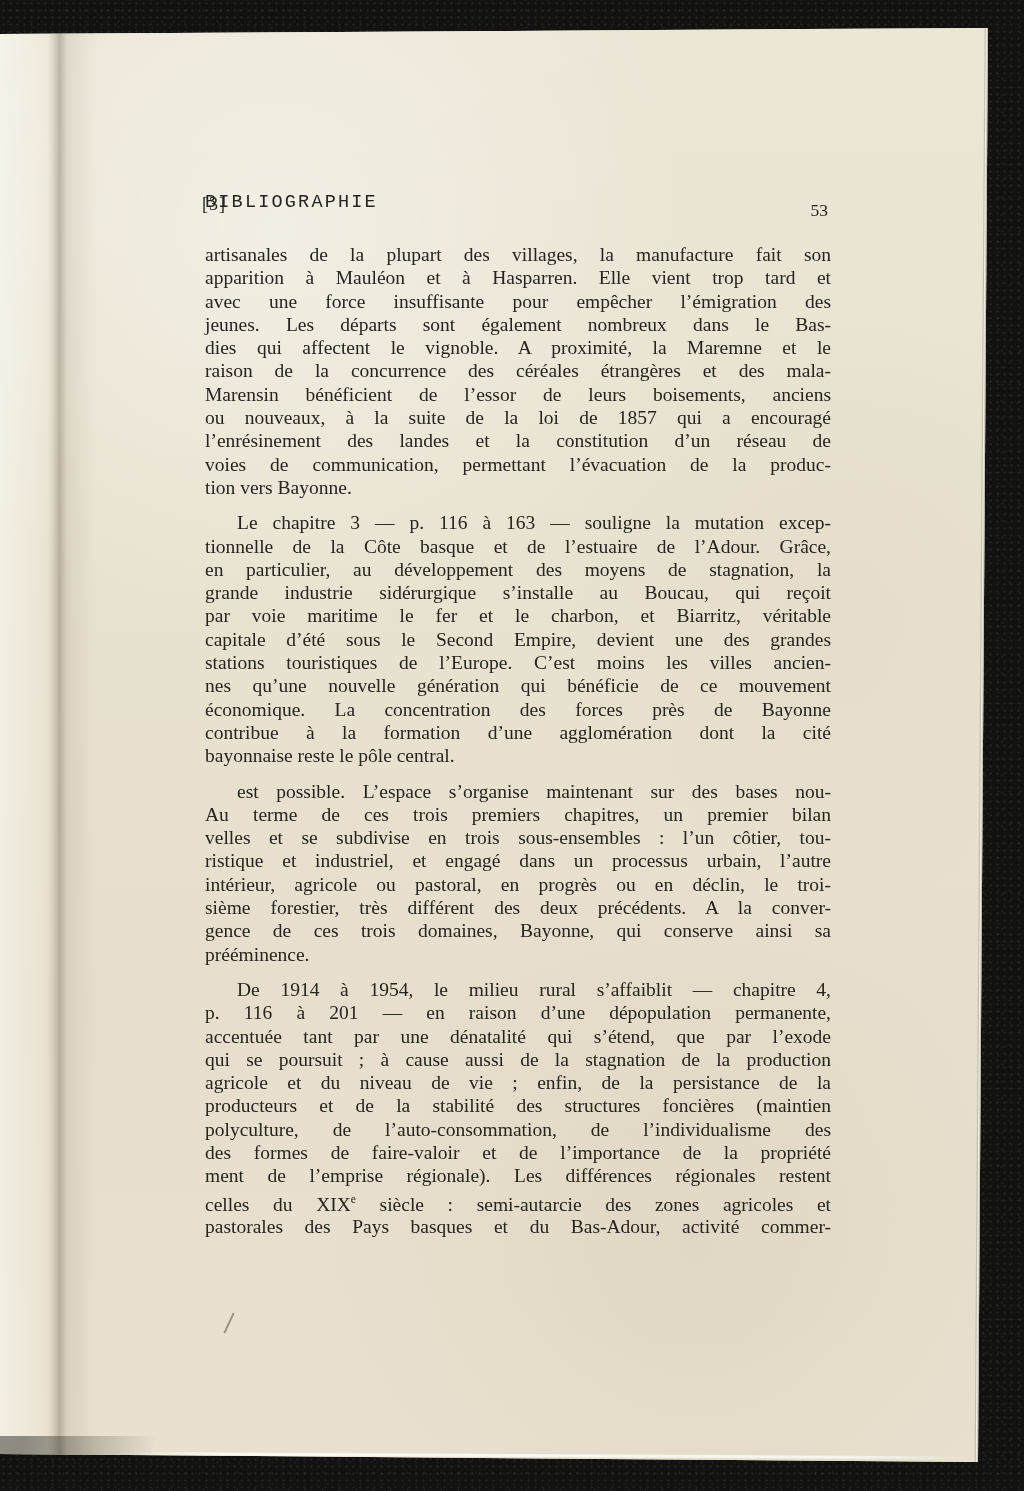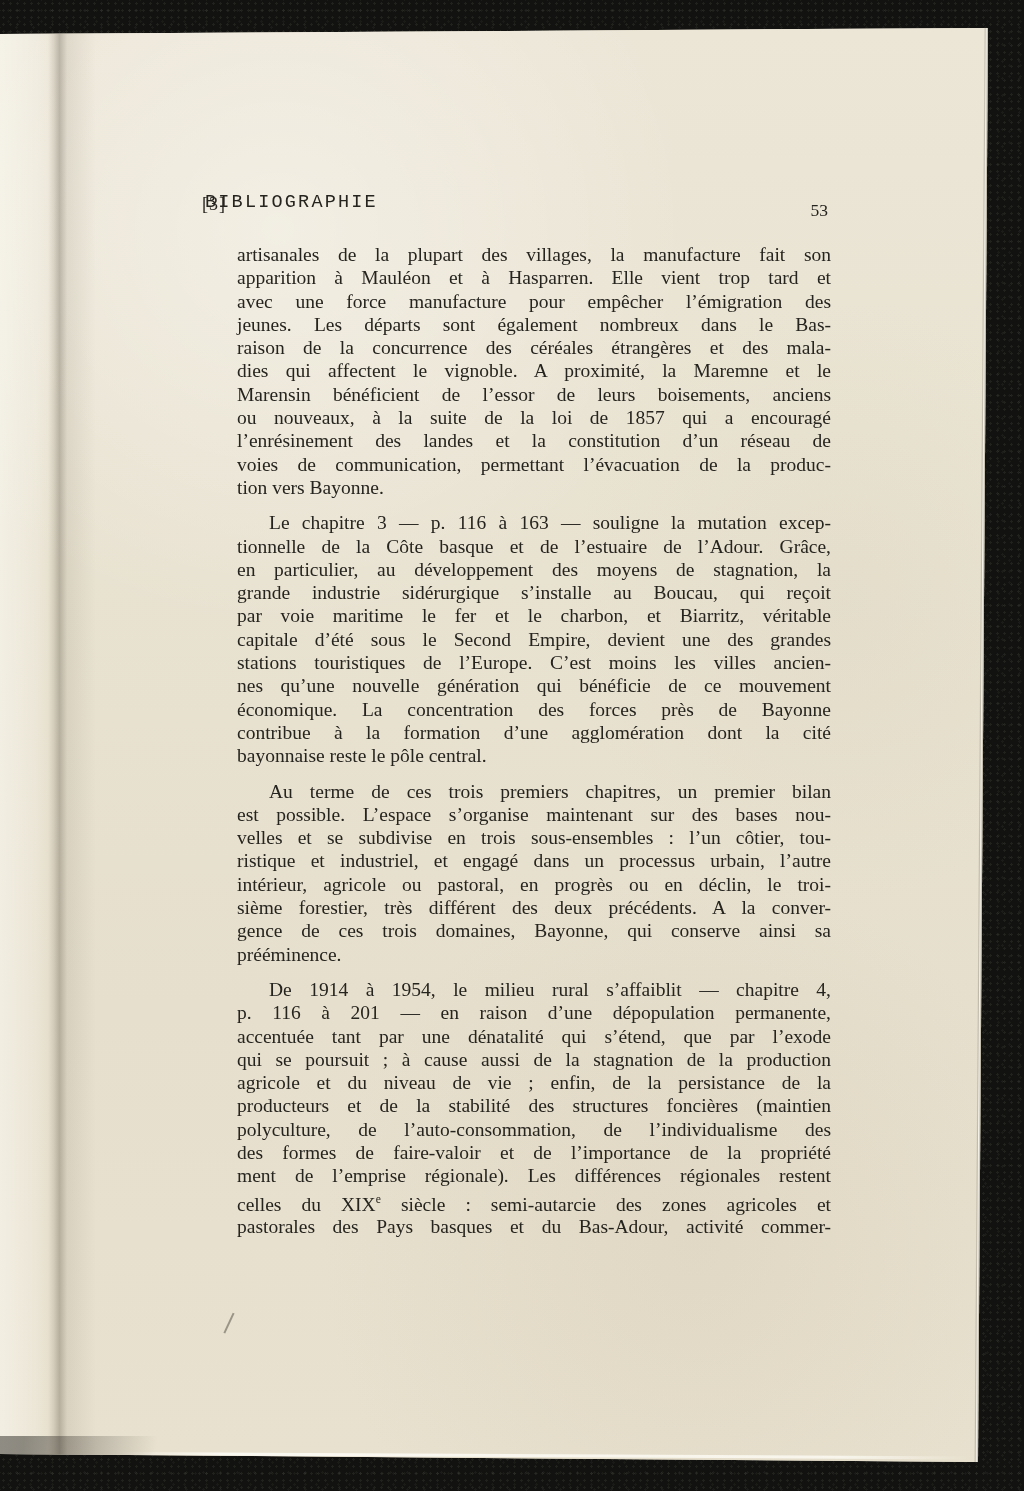--- a/index.html
+++ b/index.html
@@ -75,21 +75,20 @@
   .page-body {
     position: absolute; left: 205px; top: 215px; width: 626px;
     color: var(--ink, #26241f);
     font-size: 19.5px; line-height: 23.3px;
   }
   .para { margin: 0 0 12px 0; }
   .para.indent .line:first-child { text-indent: 32px; }
   .line {
     text-align: justify;
     text-align-last: justify;
-    margin-left: 32px;
   }
   .line.last { text-align: right; text-align-last: left; }
   .line sup { font-size: 0.6em; vertical-align: super; letter-spacing: 0; }
 </style>
 </head>
 <body>
 
 <div class="scene">
   <div class="page">
     <div class="crease"></div>
@@ -101,46 +100,46 @@
     <div class="running-head">
       <span class="marker">[3]</span>
       <span class="title">BIBLIOGRAPHIE</span>
       <span class="pagenum">53</span>
     </div>
 
     <div class="page-body">
         <div class="para">
           <div class="line">artisanales de la plupart des villages, la manufacture fait son</div>
           <div class="line">apparition à Mauléon et à Hasparren. Elle vient trop tard et</div>
-          <div class="line">avec une force manufacture pour empêcher l’émigration des</div>
+          <div class="line">avec une force insuffisante pour empêcher l’émigration des</div>
           <div class="line">jeunes. Les départs sont également nombreux dans le Bas-</div>
+          <div class="line">dies qui affectent le vignoble. A proximité, la Maremne et le</div>
           <div class="line">raison de la concurrence des céréales étrangères et des mala-</div>
-          <div class="line">dies qui affectent le vignoble. A proximité, la Maremne et le</div>
           <div class="line">Marensin bénéficient de l’essor de leurs boisements, anciens</div>
           <div class="line">ou nouveaux, à la suite de la loi de 1857 qui a encouragé</div>
           <div class="line">l’enrésinement des landes et la constitution d’un réseau de</div>
           <div class="line">voies de communication, permettant l’évacuation de la produc-</div>
           <div class="line last">tion vers Bayonne.</div>
         </div>
         <div class="para indent">
           <div class="line">Le chapitre 3 — p. 116 à 163 — souligne la mutation excep-</div>
           <div class="line">tionnelle de la Côte basque et de l’estuaire de l’Adour. Grâce,</div>
           <div class="line">en particulier, au développement des moyens de stagnation, la</div>
           <div class="line">grande industrie sidérurgique s’installe au Boucau, qui reçoit</div>
           <div class="line">par voie maritime le fer et le charbon, et Biarritz, véritable</div>
           <div class="line">capitale d’été sous le Second Empire, devient une des grandes</div>
           <div class="line">stations touristiques de l’Europe. C’est moins les villes ancien-</div>
           <div class="line">nes qu’une nouvelle génération qui bénéficie de ce mouvement</div>
           <div class="line">économique. La concentration des forces près de Bayonne</div>
           <div class="line">contribue à la formation d’une agglomération dont la cité</div>
           <div class="line last">bayonnaise reste le pôle central.</div>
         </div>
         <div class="para indent">
+          <div class="line">est possible. L’espace s’organise maintenant sur des bases nou-</div>
           <div class="line">Au terme de ces trois premiers chapitres, un premier bilan</div>
-          <div class="line">est possible. L’espace s’organise maintenant sur des bases nou-</div>
           <div class="line">velles et se subdivise en trois sous-ensembles : l’un côtier, tou-</div>
           <div class="line">ristique et industriel, et engagé dans un processus urbain, l’autre</div>
           <div class="line">intérieur, agricole ou pastoral, en progrès ou en déclin, le troi-</div>
           <div class="line">sième forestier, très différent des deux précédents. A la conver-</div>
           <div class="line">gence de ces trois domaines, Bayonne, qui conserve ainsi sa</div>
           <div class="line last">prééminence.</div>
         </div>
         <div class="para indent">
           <div class="line">De 1914 à 1954, le milieu rural s’affaiblit — chapitre 4,</div>
           <div class="line">p. 116 à 201 — en raison d’une dépopulation permanente,</div>

